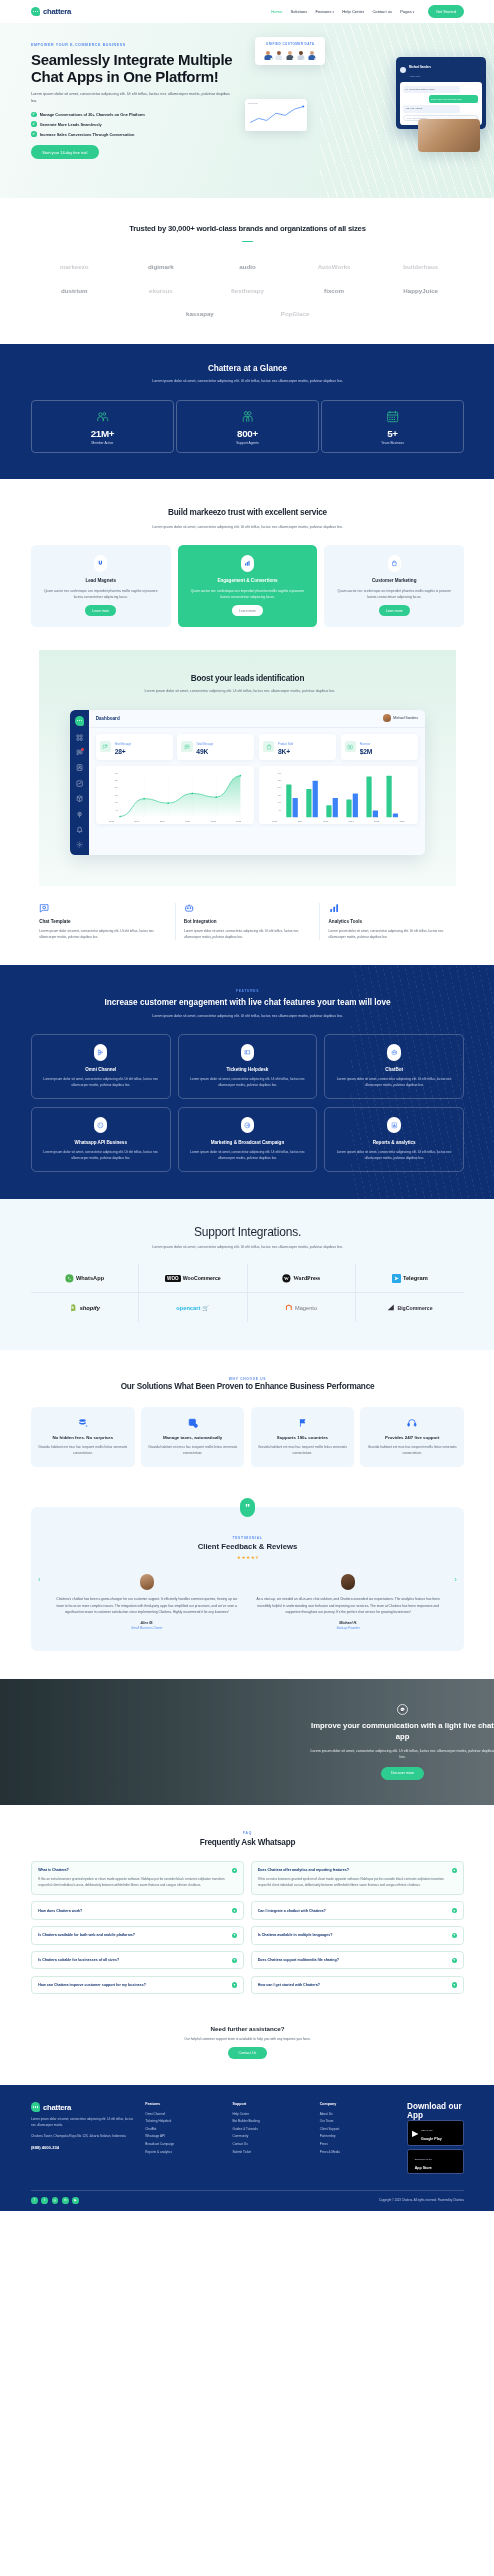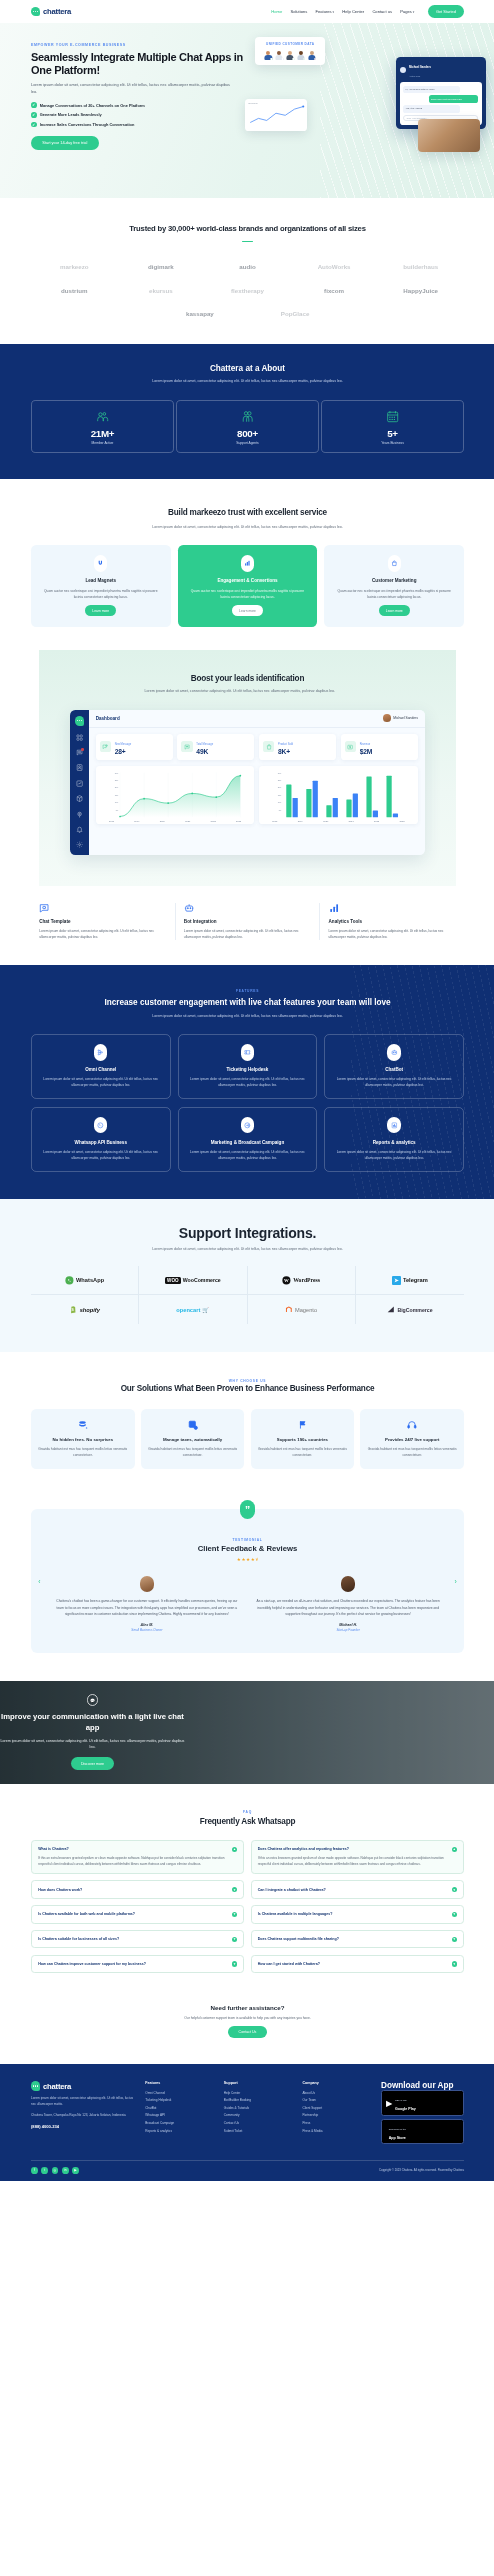--- a/index.html
+++ b/index.html
@@ -20,21 +20,21 @@
   .caret{ font-size:3.1px; margin-left:1px; color:#5a6473;}
   .btn-get{ background:#2ecc8f;color:#fff;font-size:3.9px;padding:3.6px 8.2px;border-radius:10.3px;border:none;margin-left:5.2px;cursor:pointer;}
 
   
   .hero{ position:relative; background:linear-gradient(110deg,#f6fbf9 0%,#e6f5ef 55%,#dff2ea 100%); padding:19.6px 31px 28px; overflow:hidden; min-height:175px;}
   .hero-stripes{position:absolute;right:0;top:0;width:175px;height:100%;
     background:repeating-linear-gradient(72deg, rgba(255,255,255,.65) 0 0.8px, transparent 0.8px 8.2px);}
   .hero-inner{ position:relative; display:flex; }
   .hero-left{ width:50%; }
   .eyebrow{ font-size:3.6px; letter-spacing:0.6px; color:#5b8def; font-weight:600; margin-bottom:4.1px;}
-  h1.hero-title{ font-size:11px; line-height:1.18; font-weight:800; letter-spacing:-0.3px; color:#12161f;}
+  h1.hero-title{ font-size:15px; line-height:1.18; font-weight:800; letter-spacing:-0.3px; color:#12161f;}
   .hero-sub{ font-size:3.9px; line-height:1.75; color:#55606f; margin-top:5.2px; width:92%;}
   ul.hero-list{ list-style:none; margin-top:6.7px; }
   ul.hero-list li{ display:flex; align-items:center; gap:3.1px; font-size:3.9px; font-weight:bold; color:#1b2430; margin-bottom:4.1px;}
   .tick{ width:5.7px;height:5.7px;border-radius:50%;background:#2ecc8f;color:#fff;font-size:3.6px;display:flex;align-items:center;justify-content:center;flex:0 0 auto;}
   .btn-trial{ margin-top:4.1px; background:#2ecc8f;color:#fff;font-size:3.9px;padding:4.6px 11.3px;border:none;border-radius:10.3px;cursor:pointer;}
   .hero-right{ width:50%; position:relative; }
   .card-unified{ position:absolute; left:7.7px; top:-5.2px; width:70px; background:#fff; border-radius:4.1px; box-shadow:0 3.1px 11.3px rgba(20,50,80,.13); padding:4.6px 4.1px; z-index:4;}
   .card-unified .cu-t{ font-size:3.1px;color:#5b8def;letter-spacing:0.4px;text-align:center;font-weight:600;margin-bottom:3.6px;}
   .cu-avatars{ display:flex; justify-content:center; gap:2.1px;}
   .cu-av{ width:8.8px;height:10.8px;border-radius:2.1px;position:relative;}
@@ -133,21 +133,21 @@
   .eyebrow-c{ font-size:3.3px;letter-spacing:0.7px;color:#5b8def;text-align:center;font-weight:600;}
   .darkfeat h2{ font-size:8.2px;font-weight:800;text-align:center;line-height:1.4;margin-top:4.1px;}
   .dgrid{ display:flex; flex-wrap:wrap; gap:7.2px; margin-top:14.4px;}
   .dcard{ width:calc(33.33% - 4.8px); border:0.5px solid rgba(255,255,255,.22); border-radius:5.2px; padding:9.3px 7.2px 10.3px; text-align:center;}
   .dc-ic{ width:13.4px;height:16.5px;border-radius:7.2px;background:#fff;margin:0 auto 6.2px;display:flex;align-items:center;justify-content:center;}
   .dcard h3{ font-size:4.6px;font-weight:bold;margin-bottom:4.1px;}
   .dcard p{ font-size:3.3px;line-height:1.85;color:#c3d2ea;}
 
   
   .integ{ background:#f2f9fd; padding:26px 31px 28px; text-align:center;}
-  .integ h2{ font-size:14px;font-weight:700;letter-spacing:-0.2px;}
+  .integ h2{ font-size:12px;font-weight:400;letter-spacing:-0.2px;}
   .int-grid{ display:flex; flex-wrap:wrap; margin-top:13.4px; }
   .int-cell{ width:25%; height:29px; display:flex;align-items:center;justify-content:center;
     border-right:0.5px solid #e0eaf2; border-bottom:0.5px solid #e0eaf2;}
   .int-cell:nth-child(4n){border-right:none;}
   .int-cell:nth-child(n+5){border-bottom:none;}
   .brand{ display:flex; align-items:center; gap:2.1px; font-size:5.7px; font-weight:bold;}
 
   
   .why{ padding:27px 31px 25px; text-align:center; background:#fff;}
   .why h2{ font-size:8.2px;font-weight:800;line-height:1.4;letter-spacing:-0.2px;}
@@ -167,21 +167,21 @@
   .tpair{ display:flex; gap:15.5px; margin-top:11.3px;}
   .tq{ flex:1; text-align:center;}
   .tq .av{ width:13.4px;height:16.5px;border-radius:7.2px;margin:0 auto 6.2px;background:linear-gradient(160deg,#caa07c,#7d4f2d);}
   .tq p.body{ font-size:3.3px;line-height:1.9;color:#4d5868;}
   .tq .nm{ font-size:3.6px;font-weight:bold;font-style:italic;margin-top:5.7px;}
   .tq .role{ font-size:3.1px;font-style:italic;color:#5b8def;margin-top:1.5px;}
   .arrow{ position:absolute;top:50%;transform:translateY(-50%);color:#2ecc8f;font-size:6.7px;cursor:pointer;}
   .arrow.l{left:7.2px;} .arrow.r{right:7.2px;}
 
   
-  .cta{ position:relative; height:103px; display:flex;align-items:center;justify-content:flex-start;text-align:center;
+  .cta{ position:relative; height:126px; display:flex;align-items:center;justify-content:flex-end;text-align:center;
      background:linear-gradient(90deg,#2d3b3f 0%,#4a5a5e 35%,#6f7f84 70%,#8d9a9e 100%); color:#fff; overflow:hidden;}
   .cta:before{content:"";position:absolute;inset:0;background:rgba(20,30,35,.35);}
   .cta-in{ position:relative; width:185px;}
   .cta-ic{ width:11.3px;height:11.3px;border-radius:50%;border:0.8px solid rgba(255,255,255,.75);margin:0 auto 6.2px;display:flex;align-items:center;justify-content:center;font-size:4.1px;}
   .cta h2{ font-size:7.7px;font-weight:800;line-height:1.4;}
   .cta p{ font-size:3.6px;line-height:1.8;margin-top:4.6px;color:#e7edef;}
   .btn-disc{ margin-top:6.2px;background:#2ecc8f;color:#fff;border:none;font-size:3.6px;padding:4.6px 10.3px;border-radius:10.3px;cursor:pointer;}
 
   
   .faq{ padding:26px 31px 23px; text-align:center;}
@@ -204,21 +204,21 @@
   footer.site-footer{ background:#0f2f73; color:#fff; padding:17.5px 31px 0;}
   .f-top{ display:flex; gap:11.3px;}
   .f-brand{ width:103px;}
   .f-brand .logo-txt{color:#fff;}
   .f-desc{ font-size:3.1px;line-height:1.9;color:#b9c9e6;margin-top:5.7px;}
   .f-addr{ font-size:3.1px;line-height:1.9;color:#b9c9e6;margin-top:5.2px;}
   .f-phone{ font-size:4.1px;font-weight:bold;margin-top:4.6px;}
   .f-col{ flex:1;}
   .f-col h4{ font-size:3.6px;font-weight:bold;margin-bottom:5.2px;}
   .f-col a{ display:block;font-size:3.1px;color:#b9c9e6;text-decoration:none;margin-bottom:3.6px;}
-  .f-app{ width:83px;}
+  .f-app{ width:57px;}
   .store{ display:flex;align-items:center;gap:2.6px;background:#000;border:0.5px solid #3a538f;border-radius:2.6px;padding:2.6px 4.1px;margin-bottom:3.6px;}
   .store .s1{font-size:2.3px;color:#cfd8ea;}
   .store .s2{font-size:3.6px;font-weight:bold;color:#fff;line-height:1.1;}
   .f-bottom{ margin-top:12.4px; border-top:0.5px solid rgba(255,255,255,.17); padding:5.7px 0 7.2px; display:flex;align-items:center;}
   .socials{ display:flex; gap:3.6px;}
   .soc{ width:6.7px;height:6.7px;border-radius:50%;background:#2ecc8f;display:flex;align-items:center;justify-content:center;font-size:3.1px;color:#fff;}
   .copy{ margin-left:auto; font-size:2.8px;color:#b9c9e6;}
   svg{display:block;}
 </style>
 </head>
@@ -346,21 +346,21 @@
     <div class="lg">fixcom</div>
     <div class="lg">HappyJuice</div>
     <div class="lg" style="width:22%">kassapay</div>
     <div class="lg faint" style="width:22%">PopGlace</div>
   </div>
 </section>
 
 <section class="glance">
   <div class="dots-bg"></div>
   <div class="glance-in">
-    <h2>Chattera at a About</h2>
+    <h2>Chattera at a Glance</h2>
     <p class="sec-sub">Lorem ipsum dolor sit amet, consectetur adipiscing elit. Ut elit tellus, luctus nec ullamcorper mattis, pulvinar dapibus leo.</p>
     <div class="stat-row">
       <div class="stat">
         <div class="ico">
           <svg width="13.4" height="13.4" viewBox="0 0 24 24" fill="none" stroke="#2ecc8f" stroke-width="1.3">
               <circle cx="8" cy="8" r="3"></circle>
               <circle cx="15" cy="7" r="2.4"></circle>
               <path d="M3 20v-3a5 5 0 0 1 10 0v3M13 20v-3a4 4 0 0 1 8 0v3"></path>
             </svg>
         </div>

